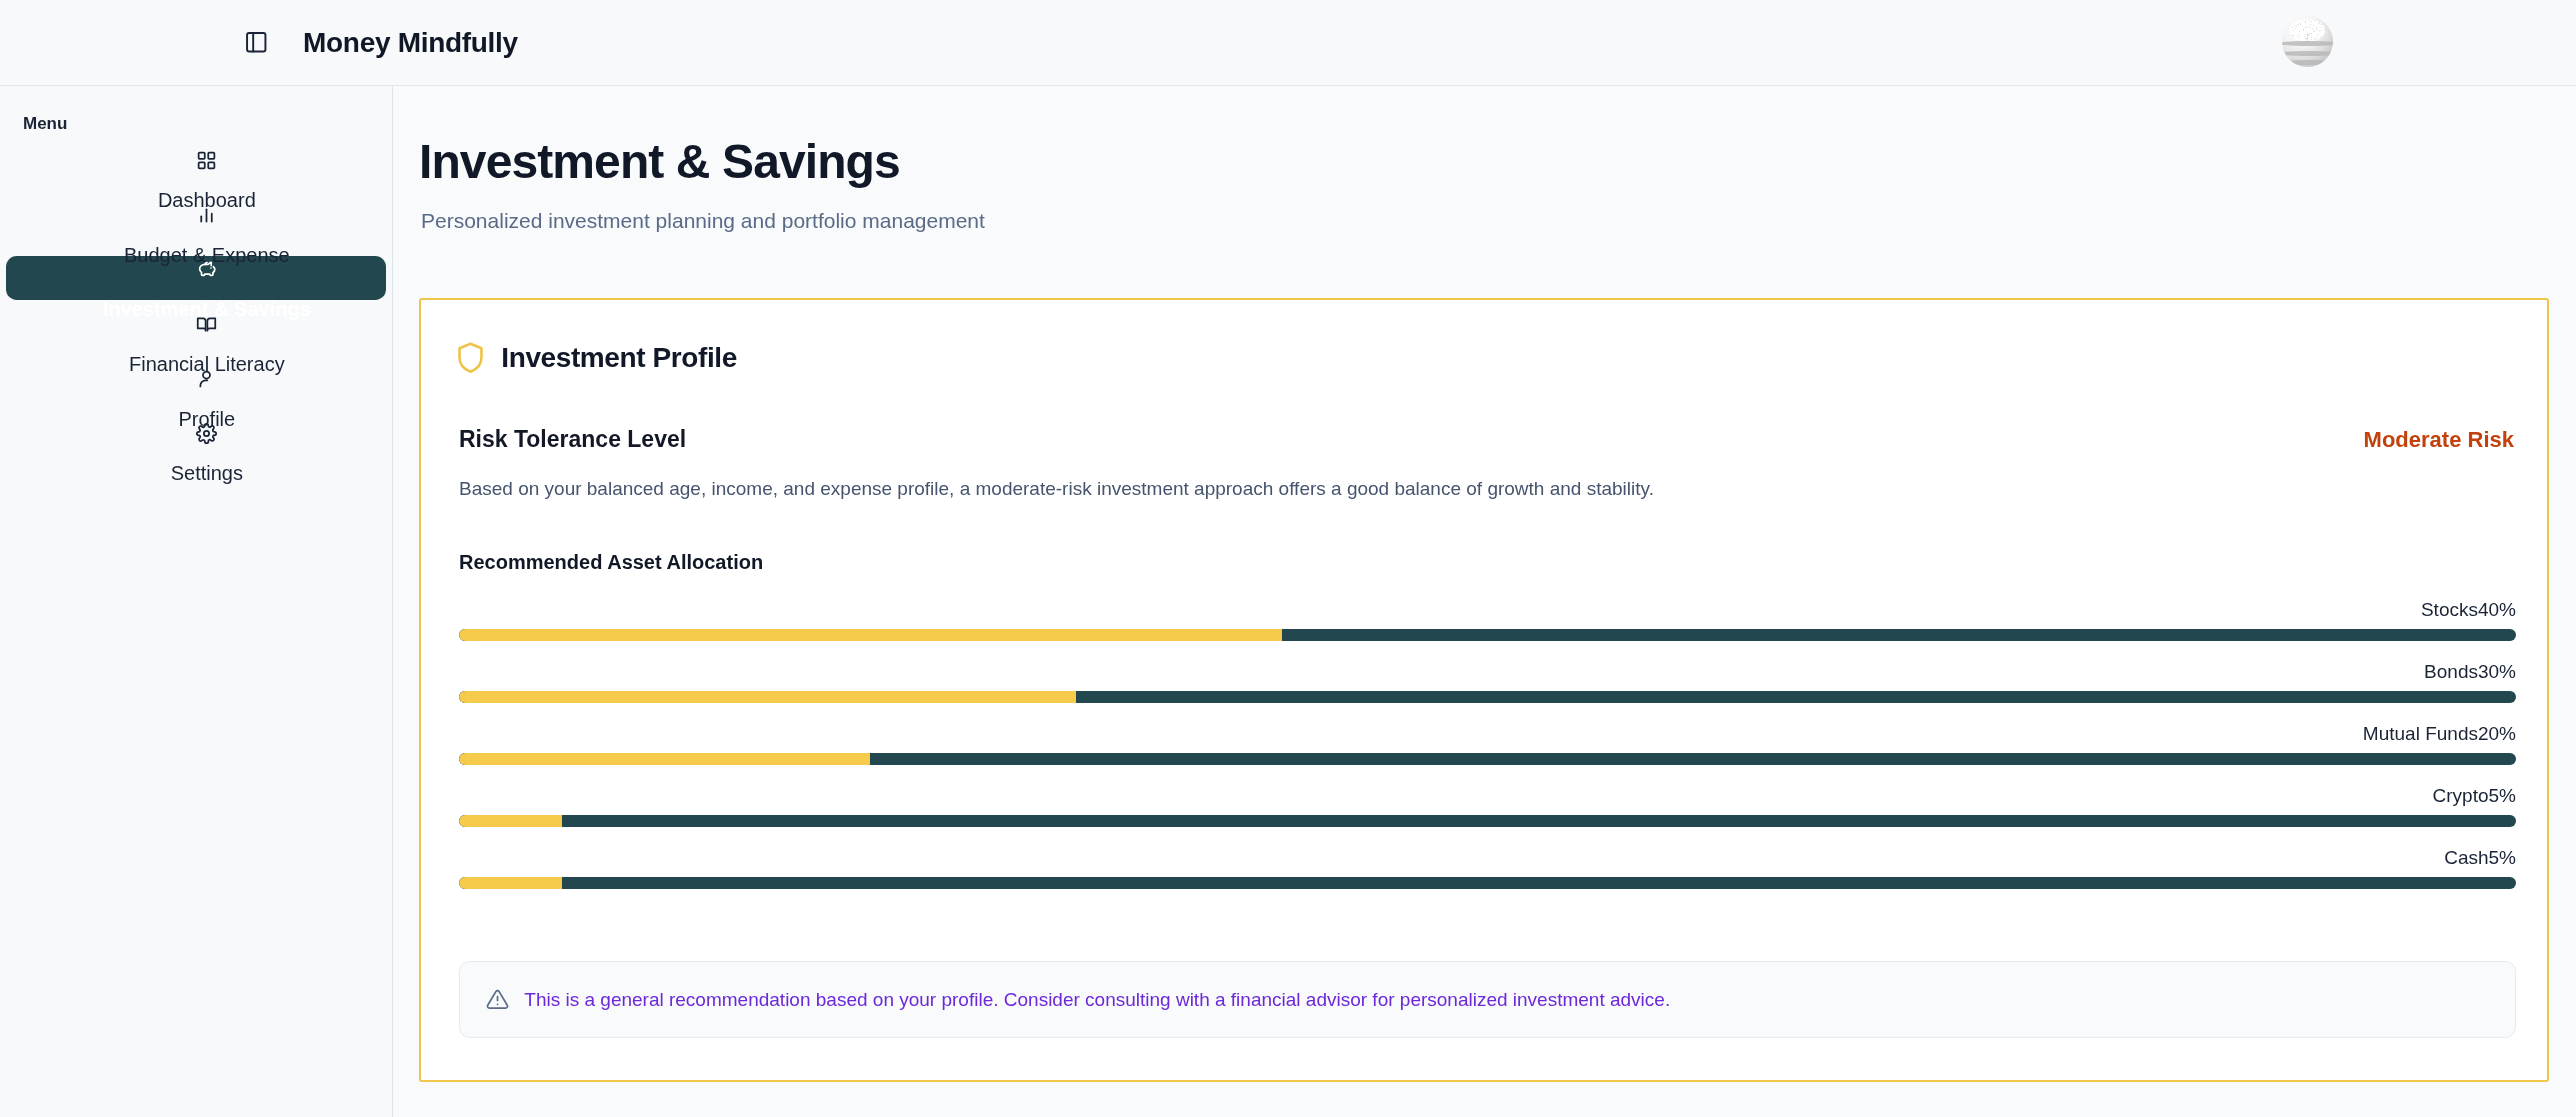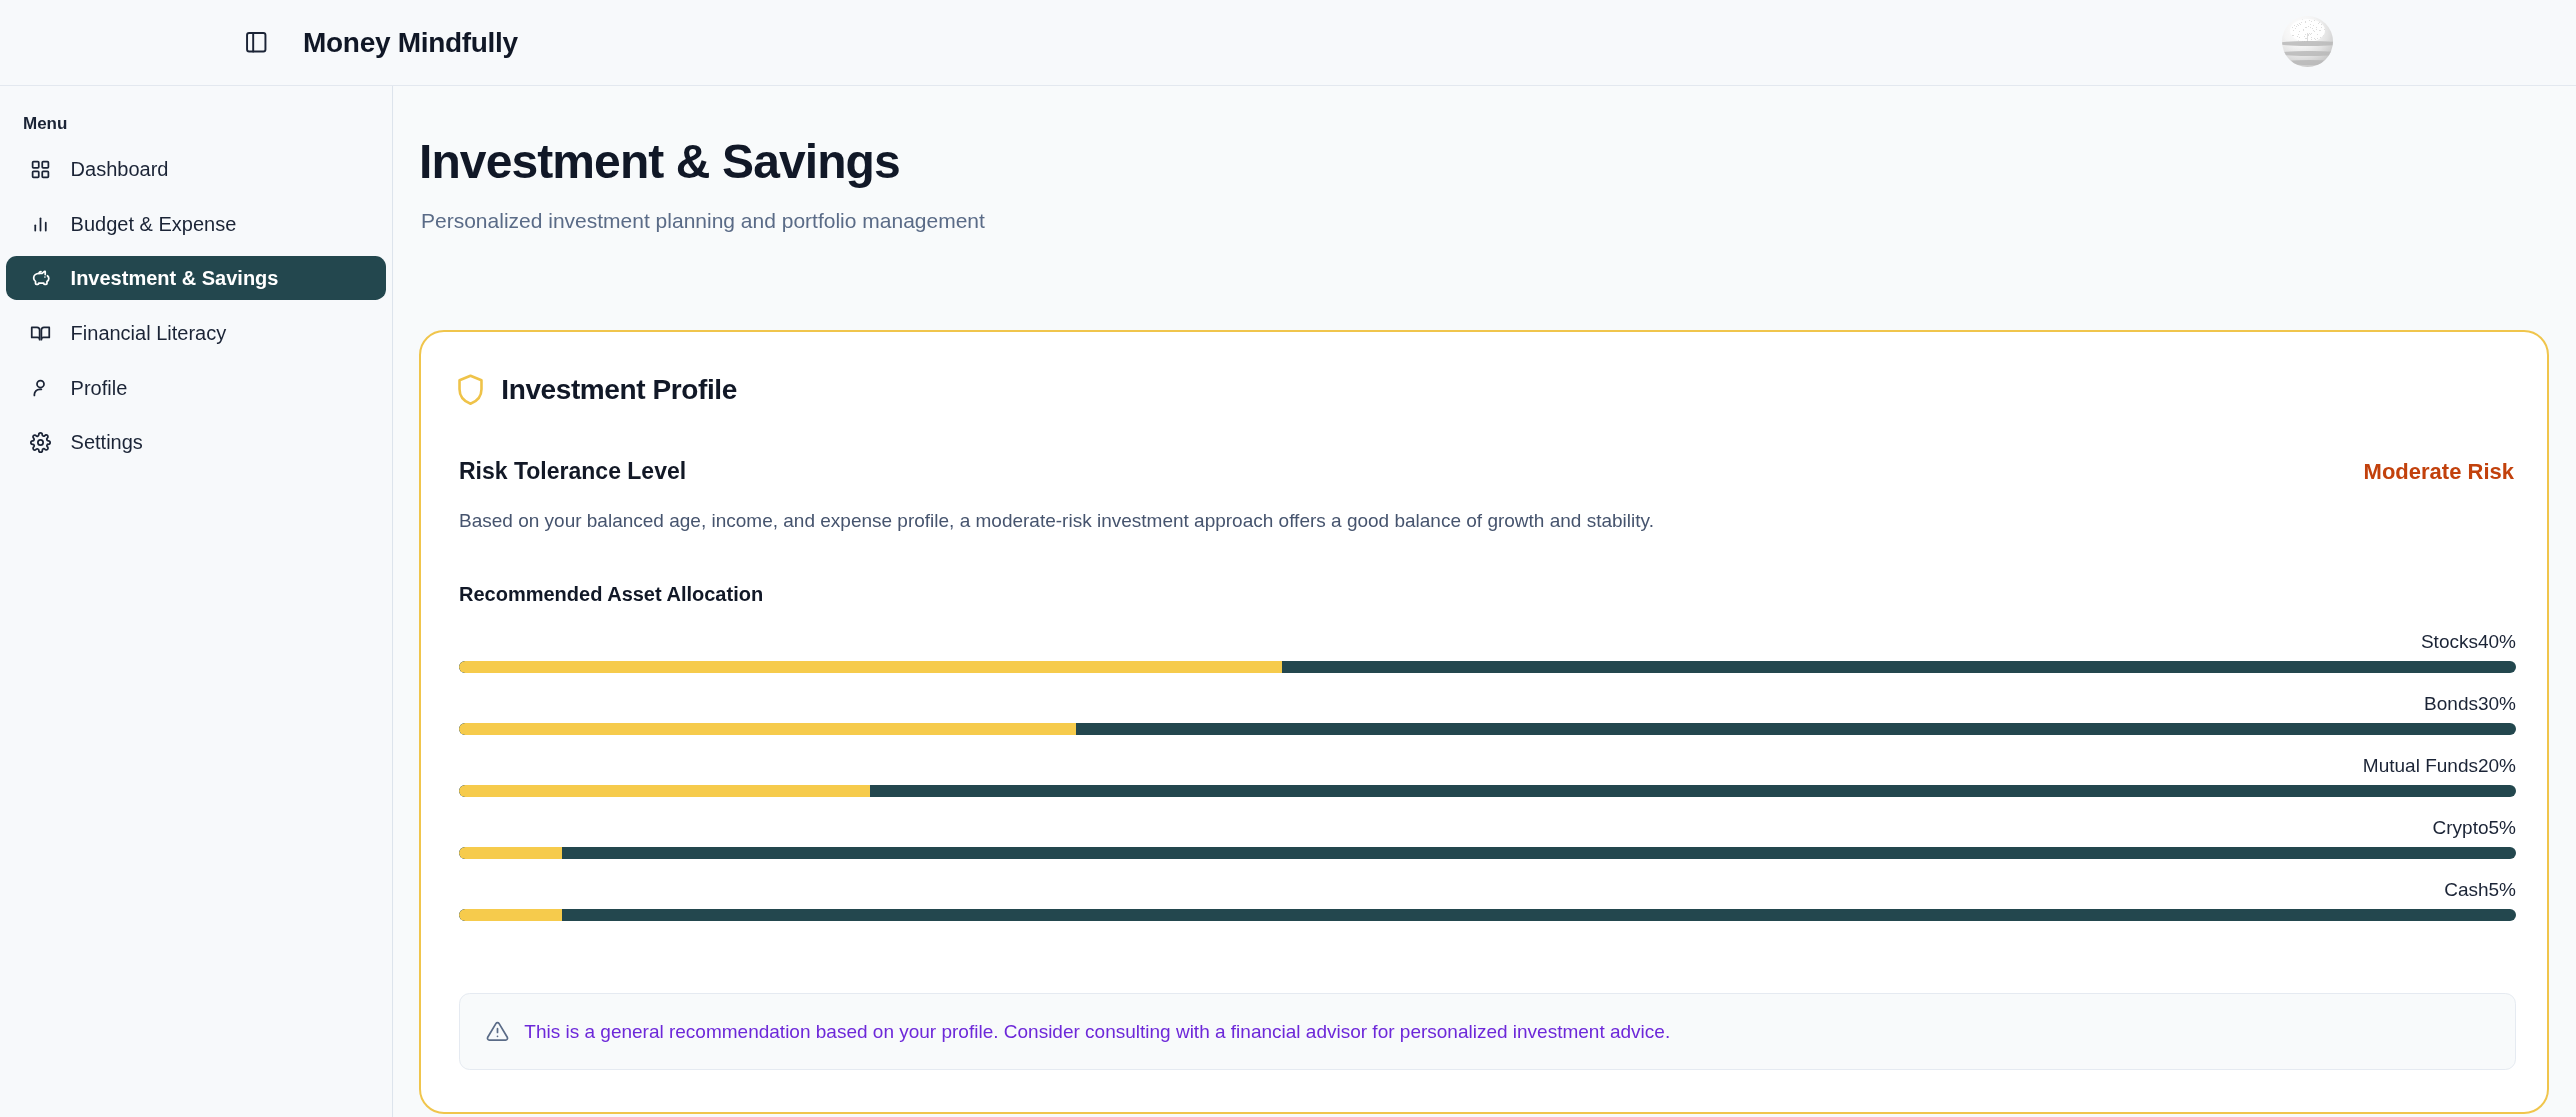--- a/index.html
+++ b/index.html
@@ -107,20 +107,21 @@
   .nav-item {
     display: flex;
     align-items: center;
     gap: 17px;
     height: 44px;
     padding-left: 21.5px;
     margin-bottom: 10.7px;
     border-radius: 10.7px;
     cursor: pointer;
     color: #1B2436;
+    flex-direction: column;
   }
   .nav-item .ic { width: 26px; height: 26px; display:flex; align-items:center; justify-content:center; flex: 0 0 26px;}
   .nav-item .lbl { font-size: 20px; line-height: 1; white-space: nowrap; }
   .nav-item.active {
     background: #23474E;
     color: #ffffff;
   }
   .nav-item.active .lbl { font-weight: bold; }
 
   
@@ -150,22 +151,21 @@
   }
 
   
   .card {
     position: absolute;
     top: 212px; left: 25px;
     width: 2130px;
     height: 784px;
     background: #ffffff;
     border: 2.3px solid #F0C54C;
-    border-radius: 25px;
-    margin-top: 32px;
+    border-radius: 3px;
   }
   .card-head {
     position: absolute;
     top: 41px; left: 34px;
     display: flex;
     align-items: center;
     gap: 15.3px;
   }
   .card-head .shield { width: 31px; height: 34px; display:block; }
   .card-title { font-size: 28px; font-weight: bold; color: #111827; letter-spacing: -0.4px; }

